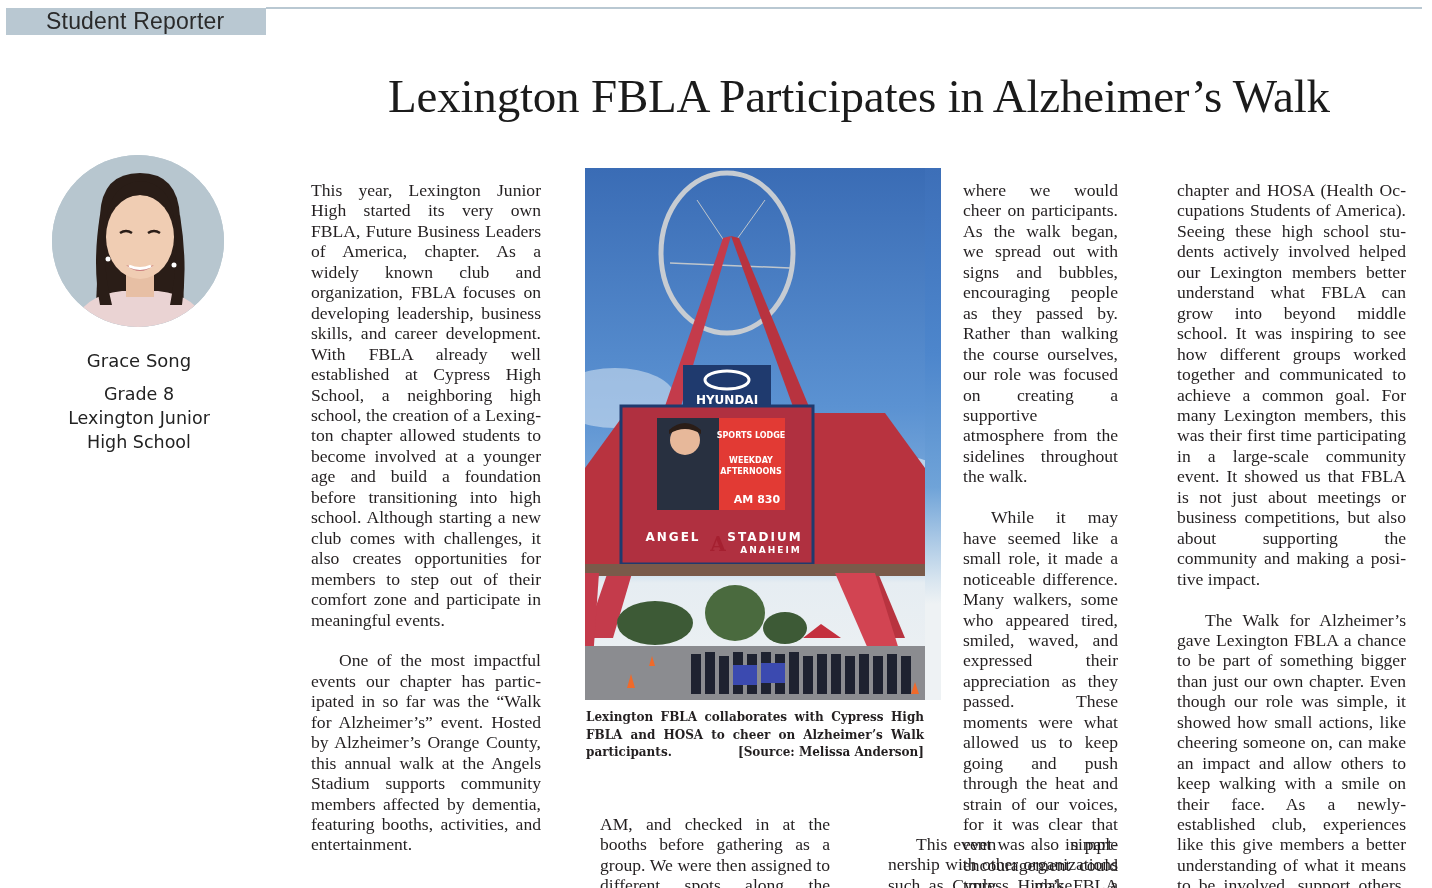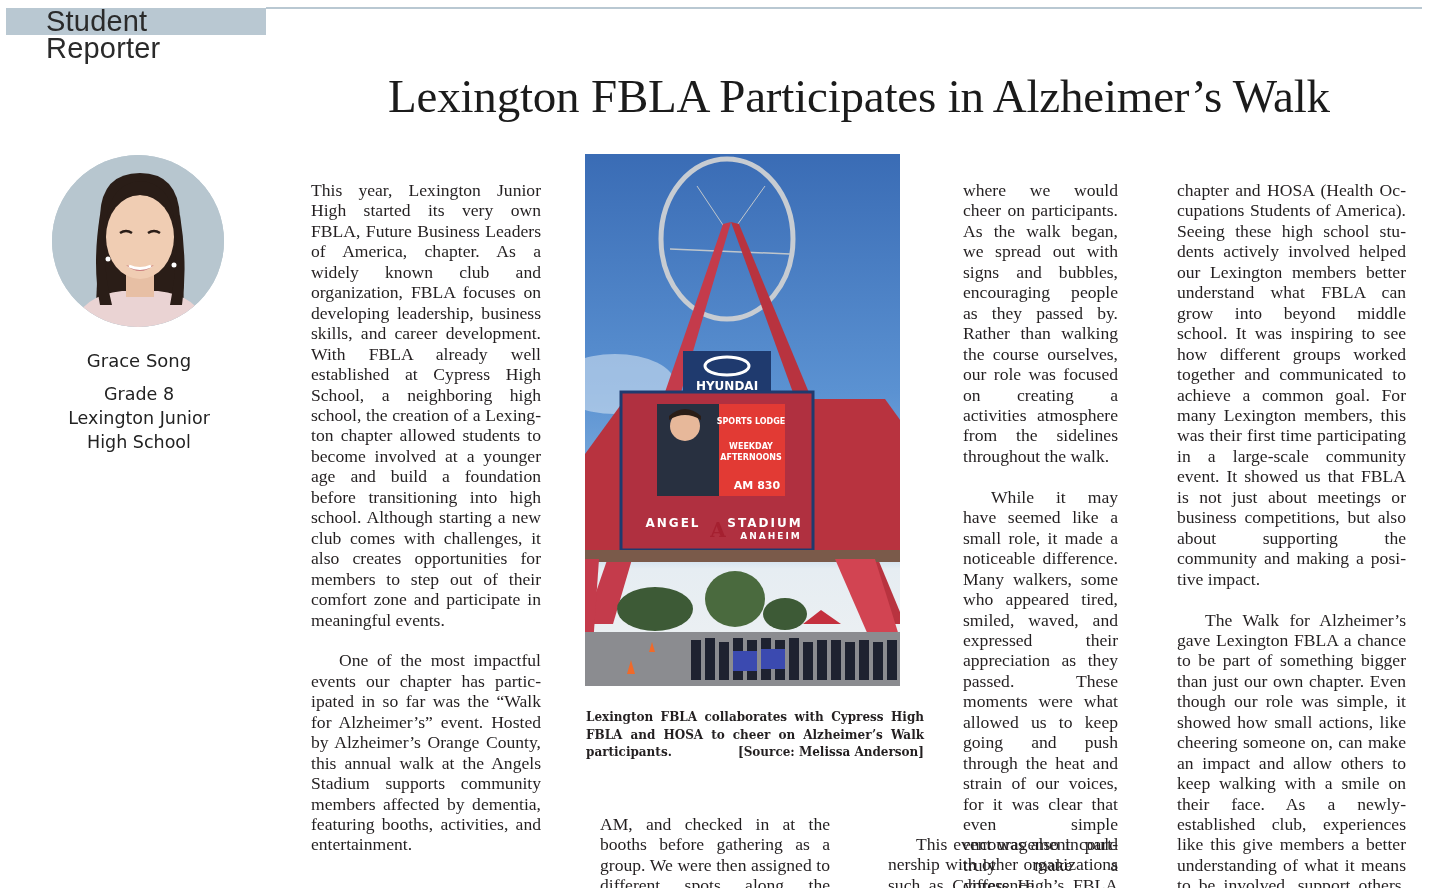--- a/index.html
+++ b/index.html
@@ -7,21 +7,21 @@
     width:1432px; height:888px; overflow:hidden; position:relative;
     background:#ffffff; color:#231f20;
     font-family:"DejaVu Serif", serif;
   }
   .section-tab {
     position:absolute; left:6px; top:8px; width:260px; height:27px;
     background:#b9c8d2;
   }
   .section-tab span {
     position:absolute; left:40px; top:0px; font-family:"Liberation Sans", sans-serif;
-    font-size:29px; line-height:27px; color:#2a2a2a; letter-spacing:0.2px; font-weight:300;
+    font-size:23px; line-height:27px; color:#2a2a2a; letter-spacing:0.2px; font-weight:300;
   }
   .section-rule {
     position:absolute; left:266px; top:7px; width:1156px; height:2px; background:#b9c8d2;
   }
   .headline {
     position:absolute; left:380px; top:58px; width:980px;
     font-family:"Liberation Serif", serif; font-size:47px; line-height:60px;
     color:#1b1b1b; letter-spacing:-0.2px; white-space:nowrap;
   }
   .author-photo {
@@ -44,21 +44,21 @@
   }
   .col p { margin:16px; }
   .col p.indent { text-indent:28px; }
   .col p + p { margin-top:20.45px; }
   #col1 { left:295px; top:164px; width:262px; }
   #col3 { left:947px; top:164px; width:187px; }
   #col2b { left:584px; top:798px; width:262px; }
   #col3b { left:872px; top:818px; width:262px; }
   #col4 { left:1161px; top:164px; width:261px; }
   .photo {
-    position:absolute; left:585px; top:154px; width:315px; height:532px; overflow:hidden;
+    position:absolute; left:585px; top:168px; width:356px; height:532px; overflow:hidden;
     background:linear-gradient(180deg,#3d6fb8 0%,#4d86cc 35%,#6fa3d8 60%,#dbe7f0 78%,#eef2f4 82%);
   }
   .caption {
     position:absolute; left:586px; top:709px; width:338px;
     font-family:"DejaVu Serif", serif; font-weight:bold; font-size:12px; line-height:17.5px;
     color:#231f20; text-align:justify;
   }
   .caption .src { float:right; }
 </style>
 </head>
@@ -199,21 +199,21 @@
 <div class="caption">
   <span>Lexington FBLA collaborates with Cypress High FBLA and HOSA to cheer on Alzheimer’s Walk participants.</span>
   <span class="src">[Source: Melissa Anderson]</span>
 </div>
 
 <div class="col" id="col2b">
   <p style="text-align-last:justify;">AM, and checked in at the booths before gathering as a group. We were then assigned to different spots along the walking route</p>
 </div>
 
 <div class="col" id="col3">
-  <p>where we would cheer on participants. As the walk began, we spread out with signs and bubbles, encouraging people as they passed by. Rather than walking the course ourselves, our role was focused on creating a activities atmosphere from the sidelines throughout the walk.</p>
+  <p>where we would cheer on participants. As the walk began, we spread out with signs and bubbles, encouraging people as they passed by. Rather than walking the course ourselves, our role was focused on creating a supportive atmosphere from the sidelines throughout the walk.</p>
   <p class="indent" style="margin-top:20.45px;">While it may have seemed like a small role, it made a notice­able difference. Many walkers, some who ap­peared tired, smiled, waved, and expressed their appreciation as they passed. These moments were what allowed us to keep go­ing and push through the heat and strain of our voices, for it was clear that even simple encouragement could truly make a difference.</p>
 </div>
 
 <div class="col" id="col3b">
   <p class="indent" style="text-align-last:justify;">This event was also in part­nership with other organizations such as Cypress High’s FBLA</p>
 </div>
 
 <div class="col" id="col4">
   <p>chapter and HOSA (Health Oc­cupations Students of America). Seeing these high school stu­dents actively involved helped our Lexington members better understand what FBLA can grow into beyond middle school. It was inspiring to see how dif­ferent groups worked together and communicated to achieve a common goal. For many Lexing­ton members, this was their first time participating in a large-scale community event. It showed us that FBLA is not just about meet­ings or business competitions, but also about supporting the community and making a posi­tive impact.</p>
   <p class="indent">The Walk for Alzheimer’s gave Lexington FBLA a chance to be part of something bigger than just our own chapter. Even though our role was simple, it showed how small actions, like cheering someone on, can make an impact and allow others to keep walking with a smile on their face. As a newly-established club, experiences like this give members a better understanding of what it means to be involved, support others, and represent a meaningful cause.</p>

